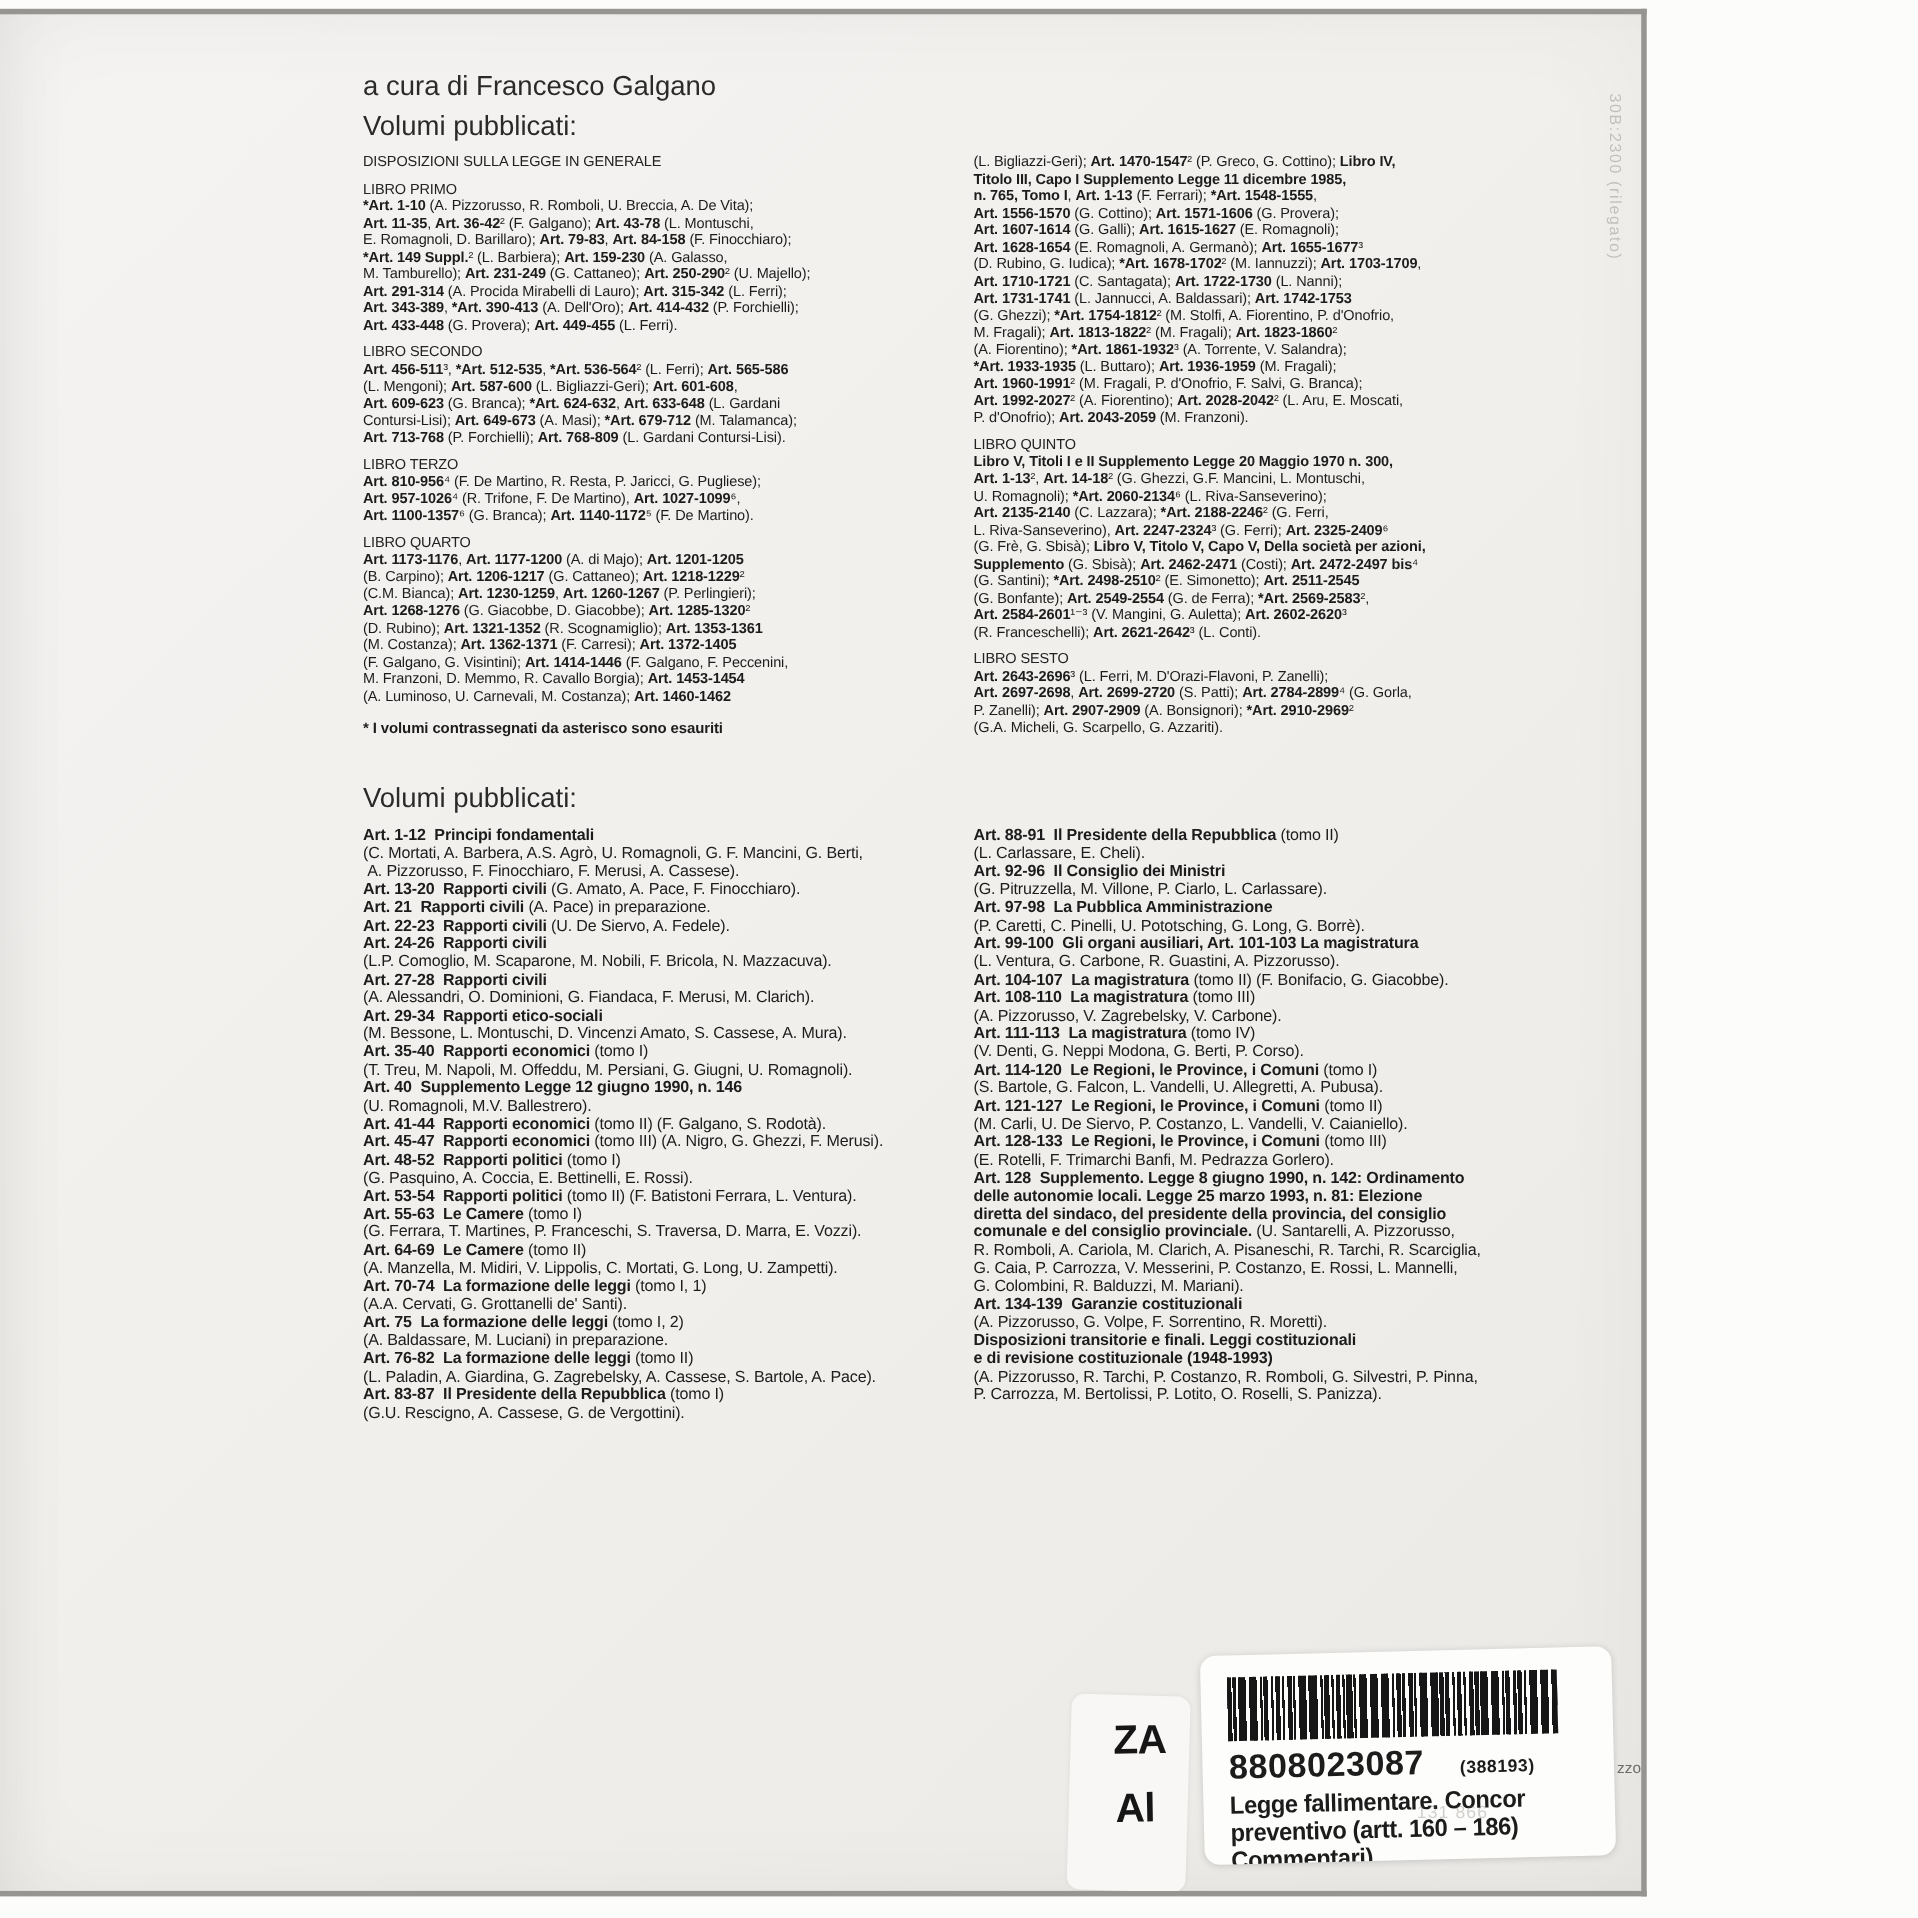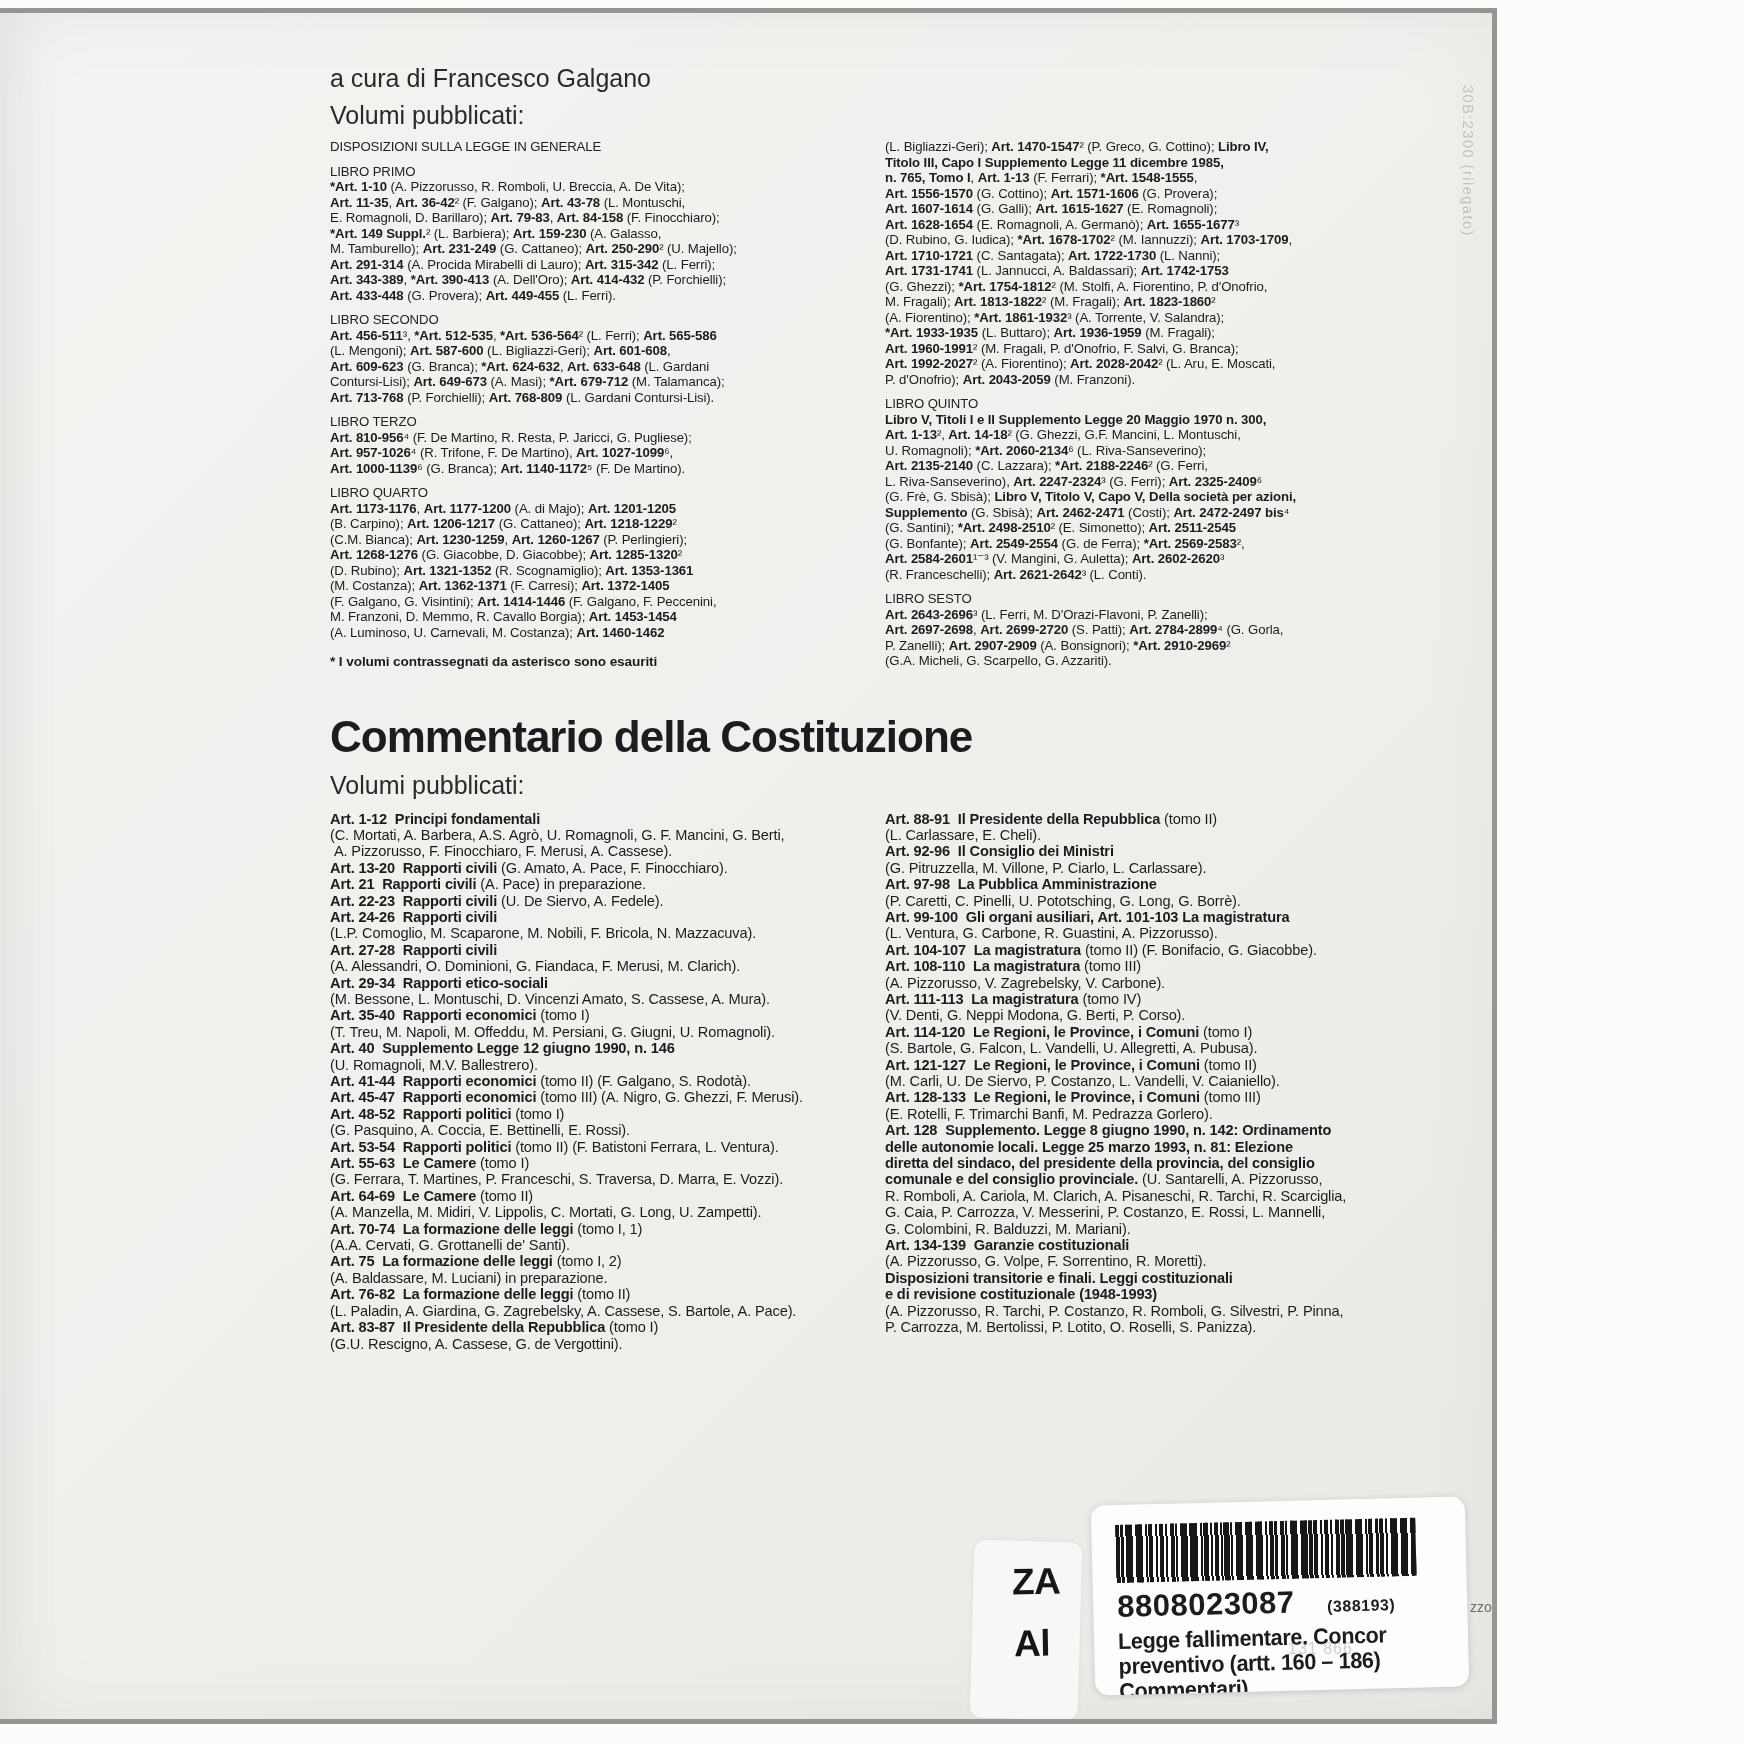--- a/index.html
+++ b/index.html
@@ -92,21 +92,21 @@
           <div class="block">
             <div class="bhead">LIBRO PRIMO</div>
             <div class="bbody"><b>*Art. 1-10</b> (A. Pizzorusso, R. Romboli, U. Breccia, A. De Vita);<br><b>Art. 11-35</b>, <b>Art. 36-42</b>² (F. Galgano); <b>Art. 43-78</b> (L. Montuschi,<br>E. Romagnoli, D. Barillaro); <b>Art. 79-83</b>, <b>Art. 84-158</b> (F. Finocchiaro);<br><b>*Art. 149 Suppl.</b>² (L. Barbiera); <b>Art. 159-230</b> (A. Galasso,<br>M. Tamburello); <b>Art. 231-249</b> (G. Cattaneo); <b>Art. 250-290</b>² (U. Majello);<br><b>Art. 291-314</b> (A. Procida Mirabelli di Lauro); <b>Art. 315-342</b> (L. Ferri);<br><b>Art. 343-389</b>, <b>*Art. 390-413</b> (A. Dell'Oro); <b>Art. 414-432</b> (P. Forchielli);<br><b>Art. 433-448</b> (G. Provera); <b>Art. 449-455</b> (L. Ferri).</div>
           </div>
           <div class="block">
             <div class="bhead">LIBRO SECONDO</div>
             <div class="bbody"><b>Art. 456-511</b>³, <b>*Art. 512-535</b>, <b>*Art. 536-564</b>² (L. Ferri); <b>Art. 565-586</b><br>(L. Mengoni); <b>Art. 587-600</b> (L. Bigliazzi-Geri); <b>Art. 601-608</b>,<br><b>Art. 609-623</b> (G. Branca); <b>*Art. 624-632</b>, <b>Art. 633-648</b> (L. Gardani<br>Contursi-Lisi); <b>Art. 649-673</b> (A. Masi); <b>*Art. 679-712</b> (M. Talamanca);<br><b>Art. 713-768</b> (P. Forchielli); <b>Art. 768-809</b> (L. Gardani Contursi-Lisi).</div>
           </div>
           <div class="block">
             <div class="bhead">LIBRO TERZO</div>
-            <div class="bbody"><b>Art. 810-956</b>⁴ (F. De Martino, R. Resta, P. Jaricci, G. Pugliese);<br><b>Art. 957-1026</b>⁴ (R. Trifone, F. De Martino), <b>Art. 1027-1099</b>⁶,<br><b>Art. 1000-1139</b>⁶ (G. Branca); <b>Art. 1140-1172</b>⁵ (F. De Martino).</div>
+            <div class="bbody"><b>Art. 810-956</b>⁴ (F. De Martino, R. Resta, P. Jaricci, G. Pugliese);<br><b>Art. 957-1026</b>⁴ (R. Trifone, F. De Martino), <b>Art. 1027-1099</b>⁶,<br><b>Art. 1100-1357</b>⁶ (G. Branca); <b>Art. 1140-1172</b>⁵ (F. De Martino).</div>
           </div>
           <div class="block">
             <div class="bhead">LIBRO QUARTO</div>
             <div class="bbody"><b>Art. 1173-1176</b>, <b>Art. 1177-1200</b> (A. di Majo); <b>Art. 1201-1205</b><br>(B. Carpino); <b>Art. 1206-1217</b> (G. Cattaneo); <b>Art. 1218-1229</b>²<br>(C.M. Bianca); <b>Art. 1230-1259</b>, <b>Art. 1260-1267</b> (P. Perlingieri);<br><b>Art. 1268-1276</b> (G. Giacobbe, D. Giacobbe); <b>Art. 1285-1320</b>²<br>(D. Rubino); <b>Art. 1321-1352</b> (R. Scognamiglio); <b>Art. 1353-1361</b><br>(M. Costanza); <b>Art. 1362-1371</b> (F. Carresi); <b>Art. 1372-1405</b><br>(F. Galgano, G. Visintini); <b>Art. 1414-1446</b> (F. Galgano, F. Peccenini,<br>M. Franzoni, D. Memmo, R. Cavallo Borgia); <b>Art. 1453-1454</b><br>(A. Luminoso, U. Carnevali, M. Costanza); <b>Art. 1460-1462</b></div>
           </div>
           <div class="footnote"><b>* I volumi contrassegnati da asterisco sono esauriti</b></div>
         </div>
 
         <div class="col-r">
           <div class="block">
@@ -118,21 +118,20 @@
           </div>
           <div class="block">
             <div class="bhead">LIBRO SESTO</div>
             <div class="bbody"><b>Art. 2643-2696</b>³ (L. Ferri, M. D'Orazi-Flavoni, P. Zanelli);<br><b>Art. 2697-2698</b>, <b>Art. 2699-2720</b> (S. Patti); <b>Art. 2784-2899</b>⁴ (G. Gorla,<br>P. Zanelli); <b>Art. 2907-2909</b> (A. Bonsignori); <b>*Art. 2910-2969</b>²<br>(G.A. Micheli, G. Scarpello, G. Azzariti).</div>
           </div>
         </div>
       </div>
     </div>
 
     <div class="cost">
-      <h1 class="h-main2">Commentario della Costituzione</h1>
       <div class="h-vol">Volumi pubblicati:</div>
       <div class="cols sec2">
         <div class="col-l"><b>Art. 1-12&nbsp; Principi fondamentali</b><br>(C. Mortati, A. Barbera, A.S. Agrò, U. Romagnoli, G. F. Mancini, G. Berti,<br>&nbsp;A. Pizzorusso, F. Finocchiaro, F. Merusi, A. Cassese).<br><b>Art. 13-20&nbsp; Rapporti civili</b> (G. Amato, A. Pace, F. Finocchiaro).<br><b>Art. 21&nbsp; Rapporti civili</b> (A. Pace) in preparazione.<br><b>Art. 22-23&nbsp; Rapporti civili</b> (U. De Siervo, A. Fedele).<br><b>Art. 24-26&nbsp; Rapporti civili</b><br>(L.P. Comoglio, M. Scaparone, M. Nobili, F. Bricola, N. Mazzacuva).<br><b>Art. 27-28&nbsp; Rapporti civili</b><br>(A. Alessandri, O. Dominioni, G. Fiandaca, F. Merusi, M. Clarich).<br><b>Art. 29-34&nbsp; Rapporti etico-sociali</b><br>(M. Bessone, L. Montuschi, D. Vincenzi Amato, S. Cassese, A. Mura).<br><b>Art. 35-40&nbsp; Rapporti economici</b> (tomo I)<br>(T. Treu, M. Napoli, M. Offeddu, M. Persiani, G. Giugni, U. Romagnoli).<br><b>Art. 40&nbsp; Supplemento Legge 12 giugno 1990, n. 146</b><br>(U. Romagnoli, M.V. Ballestrero).<br><b>Art. 41-44&nbsp; Rapporti economici</b> (tomo II) (F. Galgano, S. Rodotà).<br><b>Art. 45-47&nbsp; Rapporti economici</b> (tomo III) (A. Nigro, G. Ghezzi, F. Merusi).<br><b>Art. 48-52&nbsp; Rapporti politici</b> (tomo I)<br>(G. Pasquino, A. Coccia, E. Bettinelli, E. Rossi).<br><b>Art. 53-54&nbsp; Rapporti politici</b> (tomo II) (F. Batistoni Ferrara, L. Ventura).<br><b>Art. 55-63&nbsp; Le Camere</b> (tomo I)<br>(G. Ferrara, T. Martines, P. Franceschi, S. Traversa, D. Marra, E. Vozzi).<br><b>Art. 64-69&nbsp; Le Camere</b> (tomo II)<br>(A. Manzella, M. Midiri, V. Lippolis, C. Mortati, G. Long, U. Zampetti).<br><b>Art. 70-74&nbsp; La formazione delle leggi</b> (tomo I, 1)<br>(A.A. Cervati, G. Grottanelli de' Santi).<br><b>Art. 75&nbsp; La formazione delle leggi</b> (tomo I, 2)<br>(A. Baldassare, M. Luciani) in preparazione.<br><b>Art. 76-82&nbsp; La formazione delle leggi</b> (tomo II)<br>(L. Paladin, A. Giardina, G. Zagrebelsky, A. Cassese, S. Bartole, A. Pace).<br><b>Art. 83-87&nbsp; Il Presidente della Repubblica</b> (tomo I)<br>(G.U. Rescigno, A. Cassese, G. de Vergottini).</div>
         <div class="col-r"><b>Art. 88-91&nbsp; Il Presidente della Repubblica</b> (tomo II)<br>(L. Carlassare, E. Cheli).<br><b>Art. 92-96&nbsp; Il Consiglio dei Ministri</b><br>(G. Pitruzzella, M. Villone, P. Ciarlo, L. Carlassare).<br><b>Art. 97-98&nbsp; La Pubblica Amministrazione</b><br>(P. Caretti, C. Pinelli, U. Pototsching, G. Long, G. Borrè).<br><b>Art. 99-100&nbsp; Gli organi ausiliari, Art. 101-103 La magistratura</b><br>(L. Ventura, G. Carbone, R. Guastini, A. Pizzorusso).<br><b>Art. 104-107&nbsp; La magistratura</b> (tomo II) (F. Bonifacio, G. Giacobbe).<br><b>Art. 108-110&nbsp; La magistratura</b> (tomo III)<br>(A. Pizzorusso, V. Zagrebelsky, V. Carbone).<br><b>Art. 111-113&nbsp; La magistratura</b> (tomo IV)<br>(V. Denti, G. Neppi Modona, G. Berti, P. Corso).<br><b>Art. 114-120&nbsp; Le Regioni, le Province, i Comuni</b> (tomo I)<br>(S. Bartole, G. Falcon, L. Vandelli, U. Allegretti, A. Pubusa).<br><b>Art. 121-127&nbsp; Le Regioni, le Province, i Comuni</b> (tomo II)<br>(M. Carli, U. De Siervo, P. Costanzo, L. Vandelli, V. Caianiello).<br><b>Art. 128-133&nbsp; Le Regioni, le Province, i Comuni</b> (tomo III)<br>(E. Rotelli, F. Trimarchi Banfi, M. Pedrazza Gorlero).<br><b>Art. 128&nbsp; Supplemento. Legge 8 giugno 1990, n. 142: Ordinamento</b><br><b>delle autonomie locali. Legge 25 marzo 1993, n. 81: Elezione</b><br><b>diretta del sindaco, del presidente della provincia, del consiglio</b><br><b>comunale e del consiglio provinciale.</b> (U. Santarelli, A. Pizzorusso,<br>R. Romboli, A. Cariola, M. Clarich, A. Pisaneschi, R. Tarchi, R. Scarciglia,<br>G. Caia, P. Carrozza, V. Messerini, P. Costanzo, E. Rossi, L. Mannelli,<br>G. Colombini, R. Balduzzi, M. Mariani).<br><b>Art. 134-139&nbsp; Garanzie costituzionali</b><br>(A. Pizzorusso, G. Volpe, F. Sorrentino, R. Moretti).<br><b>Disposizioni transitorie e finali. Leggi costituzionali</b><br><b>e di revisione costituzionale (1948-1993)</b><br>(A. Pizzorusso, R. Tarchi, P. Costanzo, R. Romboli, G. Silvestri, P. Pinna,<br>P. Carrozza, M. Bertolissi, P. Lotito, O. Roselli, S. Panizza).</div>
       </div>
     </div>
 
   </div>
 
   <div class="blank-label"></div>

